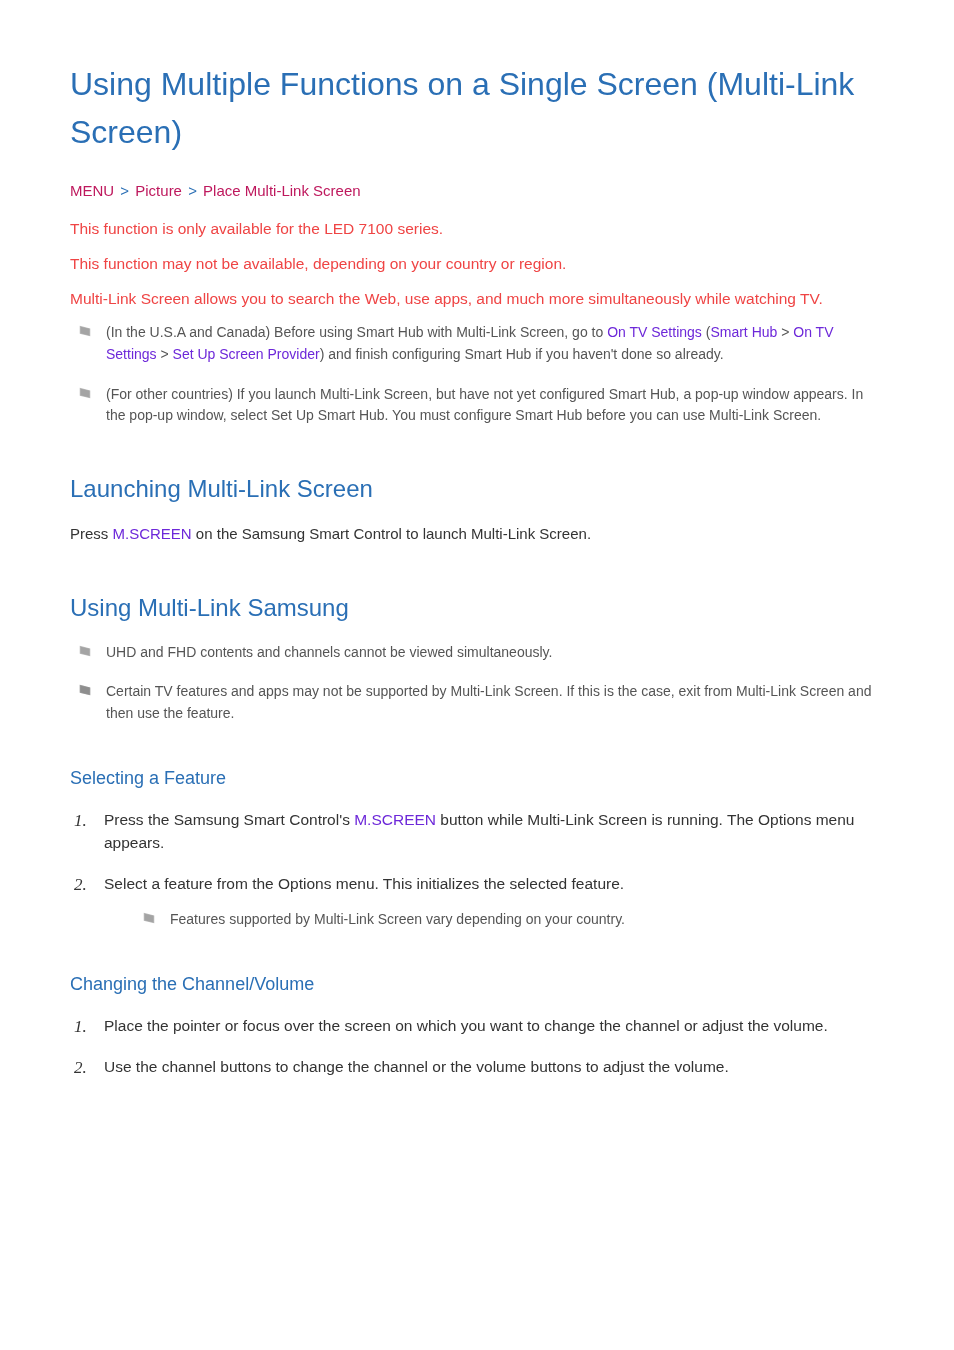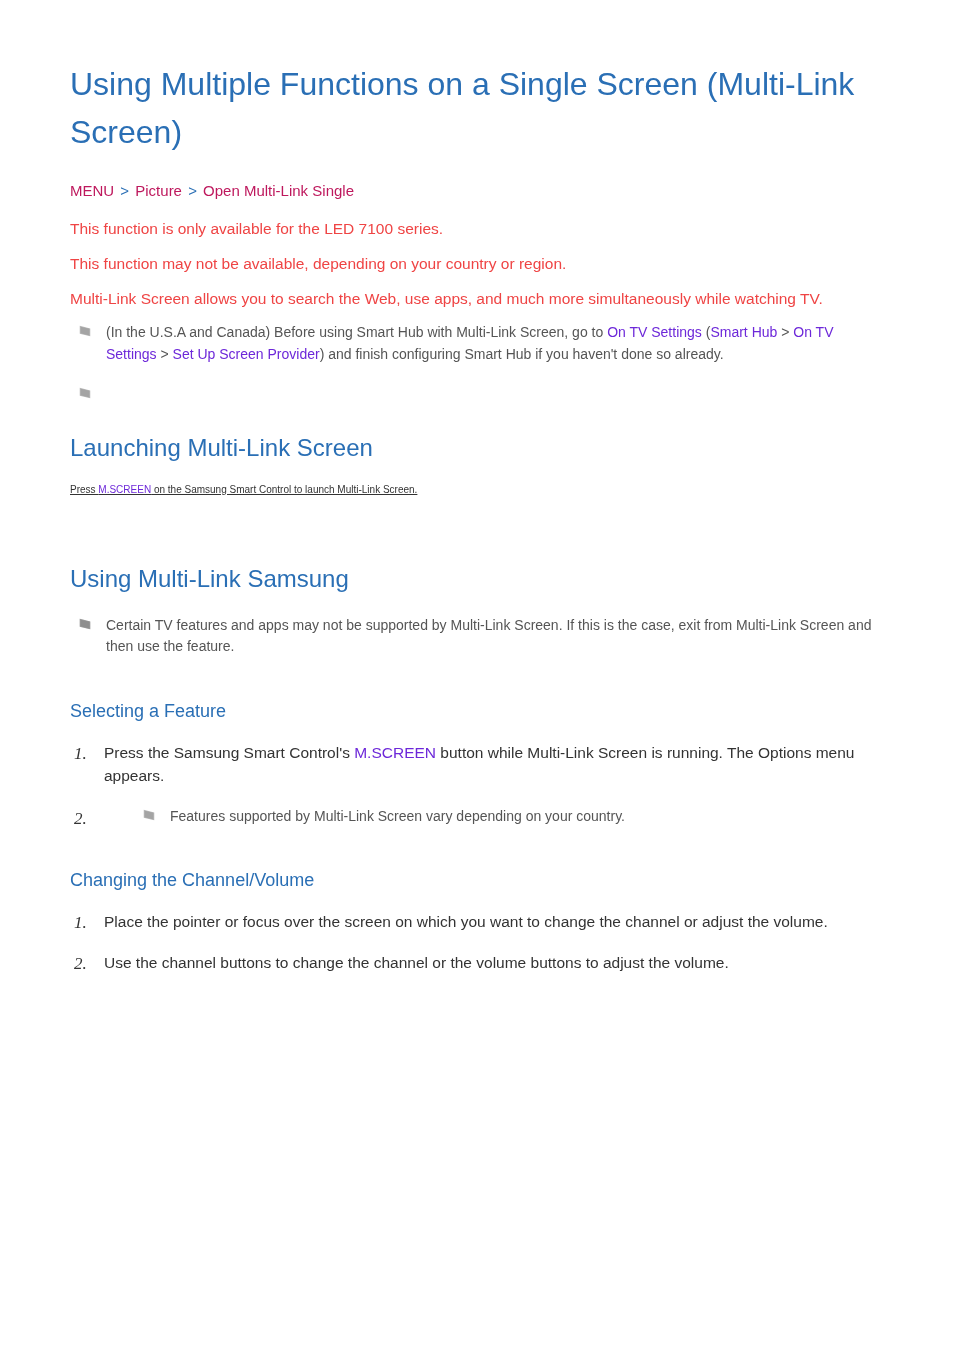--- a/index.html
+++ b/index.html
@@ -20,21 +20,21 @@
       color: #2a6fb5;
       font-size: 32px;
       font-weight: normal;
       line-height: 1.5;
       margin-bottom: 24px;
     }
     h2 {
       color: #2a6fb5;
       font-size: 24px;
       font-weight: normal;
-      margin-top: 64px;
+      margin-top: 44px;
       margin-bottom: 16px;
     }
     h3 {
       color: #2a6fb5;
       font-size: 18px;
       font-weight: normal;
       margin-top: 40px;
       margin-bottom: 16px;
     }
     .breadcrumb {
@@ -104,36 +104,35 @@
       position: absolute;
       left: 4px;
       top: 0;
       font-style: italic;
       font-family: Georgia, 'Times New Roman', serif;
       font-size: 17px;
       color: #333;
     }
     .para-with-kw {
       color: #333;
-      font-size: 10px;
+      font-size: 15px;
       margin-bottom: 23px;
-      text-decoration: underline;
     }
   </style>
 </head>
 <body>
 
 <h1>Using Multiple Functions on a Single Screen (Multi-Link Screen)</h1>
 
 <div class="breadcrumb">
   <span class="link">MENU</span>
   <span class="sep">&gt;</span>
   <span class="link">Picture</span>
   <span class="sep">&gt;</span>
-  <span class="link">Open Multi-Link Single</span>
+  <span class="link">Place Multi-Link Screen</span>
 </div>
 
 <p>This function is only available for the LED 7100 series.</p>
 <p>This function may not be available, depending on your country or region.</p>
 <p>Multi-Link Screen allows you to search the Web, use apps, and much more simultaneously while watching TV.</p>
 
 <ul class="note-list">
   <li>
     <svg class="note-icon" viewBox="0 0 16 16">
         <path fill="currentColor" d="M2 2 L14 5 L14 14 L2 11 Z" opacity="0.6"></path>
@@ -141,51 +140,60 @@
       </svg>
     <span>
       <span>(In the U.S.A and Canada) Before using Smart Hub with Multi-Link Screen, go to </span><span class="kw">On TV Settings</span><span> (</span><span class="kw">Smart Hub</span><span> &gt; </span><span class="kw">On TV Settings</span><span> &gt; </span><span class="kw">Set Up Screen Provider</span><span>)</span><span> and finish configuring Smart Hub if you haven't done so already.</span>
     </span>
   </li>
   <li>
     <svg class="note-icon" viewBox="0 0 16 16">
         <path fill="currentColor" d="M2 2 L14 5 L14 14 L2 11 Z" opacity="0.6"></path>
         <path fill="currentColor" d="M3 3 L13 5.5 L13 13 L3 10.5 Z" opacity="0.4"></path>
       </svg>
+    <span>(For other countries) If you launch Multi-Link Screen, but have not yet configured Smart Hub, a pop-up window appears. In the pop-up window, select Set Up Smart Hub. You must configure Smart Hub before you can use Multi-Link Screen.</span>
   </li>
 </ul>
 
 <h2>Launching Multi-Link Screen</h2>
 <p class="para-with-kw">
   <span>Press </span><span class="kw">M.SCREEN</span><span> on the Samsung Smart Control to launch Multi-Link Screen.</span>
 </p>
 
 <h2>Using Multi-Link Samsung</h2>
 <ul class="note-list">
   <li>
     <svg class="note-icon" viewBox="0 0 16 16">
         <path fill="currentColor" d="M2 2 L14 5 L14 14 L2 11 Z" opacity="0.6"></path>
         <path fill="currentColor" d="M3 3 L13 5.5 L13 13 L3 10.5 Z" opacity="0.4"></path>
       </svg>
+    <span>UHD and FHD contents and channels cannot be viewed simultaneously.</span>
+  </li>
+  <li>
+    <svg class="note-icon" viewBox="0 0 16 16">
+        <path fill="currentColor" d="M2 2 L14 5 L14 14 L2 11 Z" opacity="0.6"></path>
+        <path fill="currentColor" d="M3 3 L13 5.5 L13 13 L3 10.5 Z" opacity="0.4"></path>
+      </svg>
   </li>
   <li>
     <svg class="note-icon" viewBox="0 0 16 16">
         <path fill="currentColor" d="M2 2 L14 5 L14 14 L2 11 Z" opacity="0.6"></path>
         <path fill="currentColor" d="M3 3 L13 5.5 L13 13 L3 10.5 Z" opacity="0.4"></path>
       </svg>
     <span>Certain TV features and apps may not be supported by Multi-Link Screen. If this is the case, exit from Multi-Link Screen and then use the feature.</span>
   </li>
 </ul>
 
 <h3>Selecting a Feature</h3>
 <ol class="numbered">
   <li>
     <span>Press the Samsung Smart Control's </span><span class="kw">M.SCREEN</span><span> button while Multi-Link Screen is running. The Options menu appears.</span>
   </li>
   <li>
+    <span>Select a feature from the Options menu. This initializes the selected feature.</span>
     <ul class="note-list indented" style="margin-top:14px;">
       <li>
         <svg class="note-icon" viewBox="0 0 16 16">
             <path fill="currentColor" d="M2 2 L14 5 L14 14 L2 11 Z" opacity="0.6"></path>
             <path fill="currentColor" d="M3 3 L13 5.5 L13 13 L3 10.5 Z" opacity="0.4"></path>
           </svg>
         <span>Features supported by Multi-Link Screen vary depending on your country.</span>
       </li>
     </ul>
   </li>

